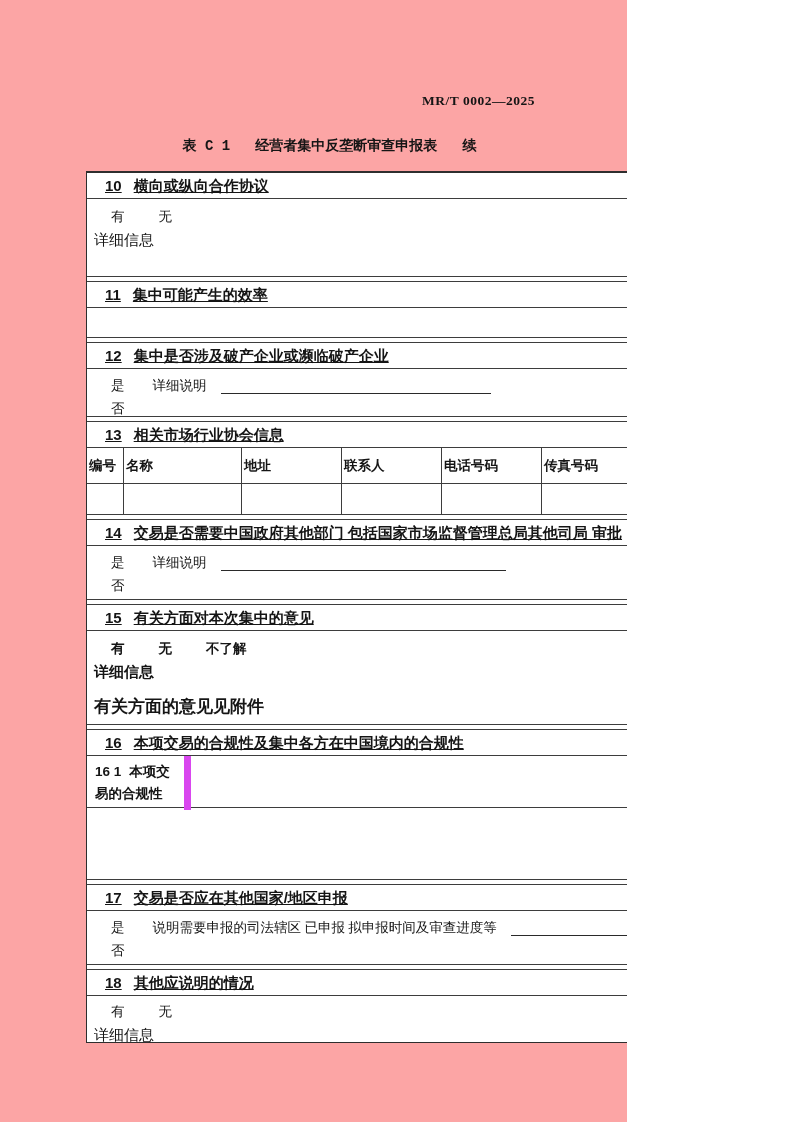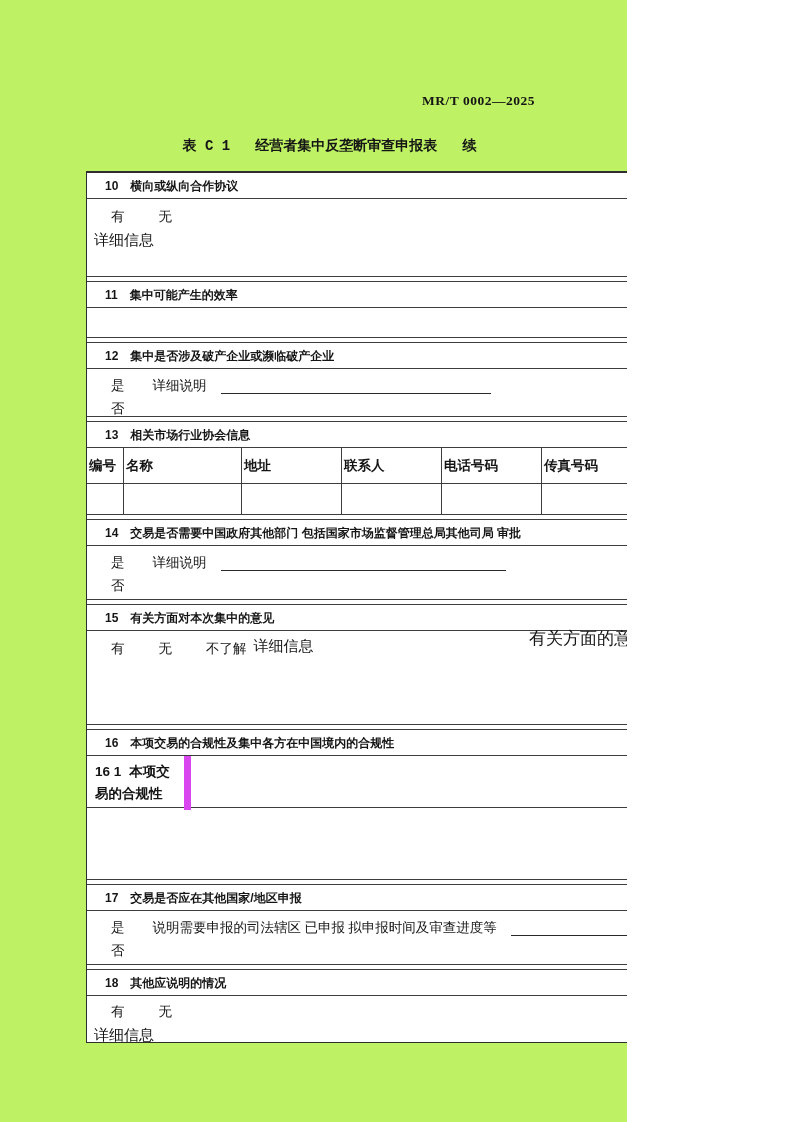--- a/index.html
+++ b/index.html
@@ -1,17 +1,17 @@
 <!DOCTYPE html>
 <html lang="zh"><head>
 <meta charset="utf-8">
 <style>
   html,body { margin:0; padding:0; background:#ffffff; }
   .page {
-    position:relative; width:627px; height:1122px; background:#bef264;
+    position:relative; width:627px; height:1122px; background:#fca5a5;
     font-family:"Liberation Serif", serif; color:#151515; overflow:hidden;
   }
   .doc-number {
     position:absolute; top:93px; right:92px;
     font-family:"Liberation Serif", serif; font-weight:bold;
     font-size:13.5px; letter-spacing:0.5px;
   }
   .table-title {
     position:absolute; top:137px; left:16px; width:100%; text-align:center;
     font-family:Liberation Mono, monospace; font-weight:bold;
@@ -21,21 +21,21 @@
     position:absolute; top:171px; left:86px; width:614px;
     border:1px solid #2e2e2e; border-top-width:2px; box-sizing:border-box;
     background:#ffffff;
   }
   .row { border-bottom:1px solid #3d3d3d; box-sizing:border-box; position:relative; }
   .row:last-child { border-bottom:none; }
   .gap { height:4px; border-bottom:1px solid #3d3d3d; background:#ffffff; }
 
   .sec-header {
     font-family:"Liberation Sans", sans-serif; font-weight:bold;
-    font-size:12px; padding:5px 8px 4px 18px; line-height:16px;
+    font-size:15px; padding:5px 8px 4px 18px; line-height:16px;text-decoration:underline;
   }
   .sec-header .num { margin-right:12px; }
 
   .opt-line { padding:10px 0 0 24px; font-size:13.5px; line-height:16px; }
   .opt { margin-right:34px; }
   .opt:last-child { margin-right:0; }
   .detail { padding:7px 0 0 7px; font-size:15px; line-height:16px; }
 
   .yesno { padding:9px 0 0 24px; font-size:13.5px; line-height:16px; }
   .yes-note { margin-left:28px; }
@@ -45,21 +45,21 @@
   }
   .fill-270 { width:270px; }
   .fill-285 { width:285px; }
   .fill-140 { width:140px; }
   .no-line { margin-top:7px; }
 
   .b10 { height:78px; }
   .b11 { height:30px; }
   .b12 { height:48px; }
   .b14 { height:54px; }
-  .b15 { height:94px; display:flex; flex-direction:row; }
+  .b15 { height:94px; display:flex; flex-direction:column;font-weight:bold; }
   .b15 .spacer { flex:1 1 auto; }
   .b15 .note { padding:0 0 9px 7px; font-size:17px; line-height:16px; }
   .b17 { height:54px; }
   .b18 { height:46px; }
 
   .grid-head, .grid-row {
     display:grid;
     grid-template-columns:37px 118px 100px 100px 100px 100px auto;
   }
   .grid-head > div {

